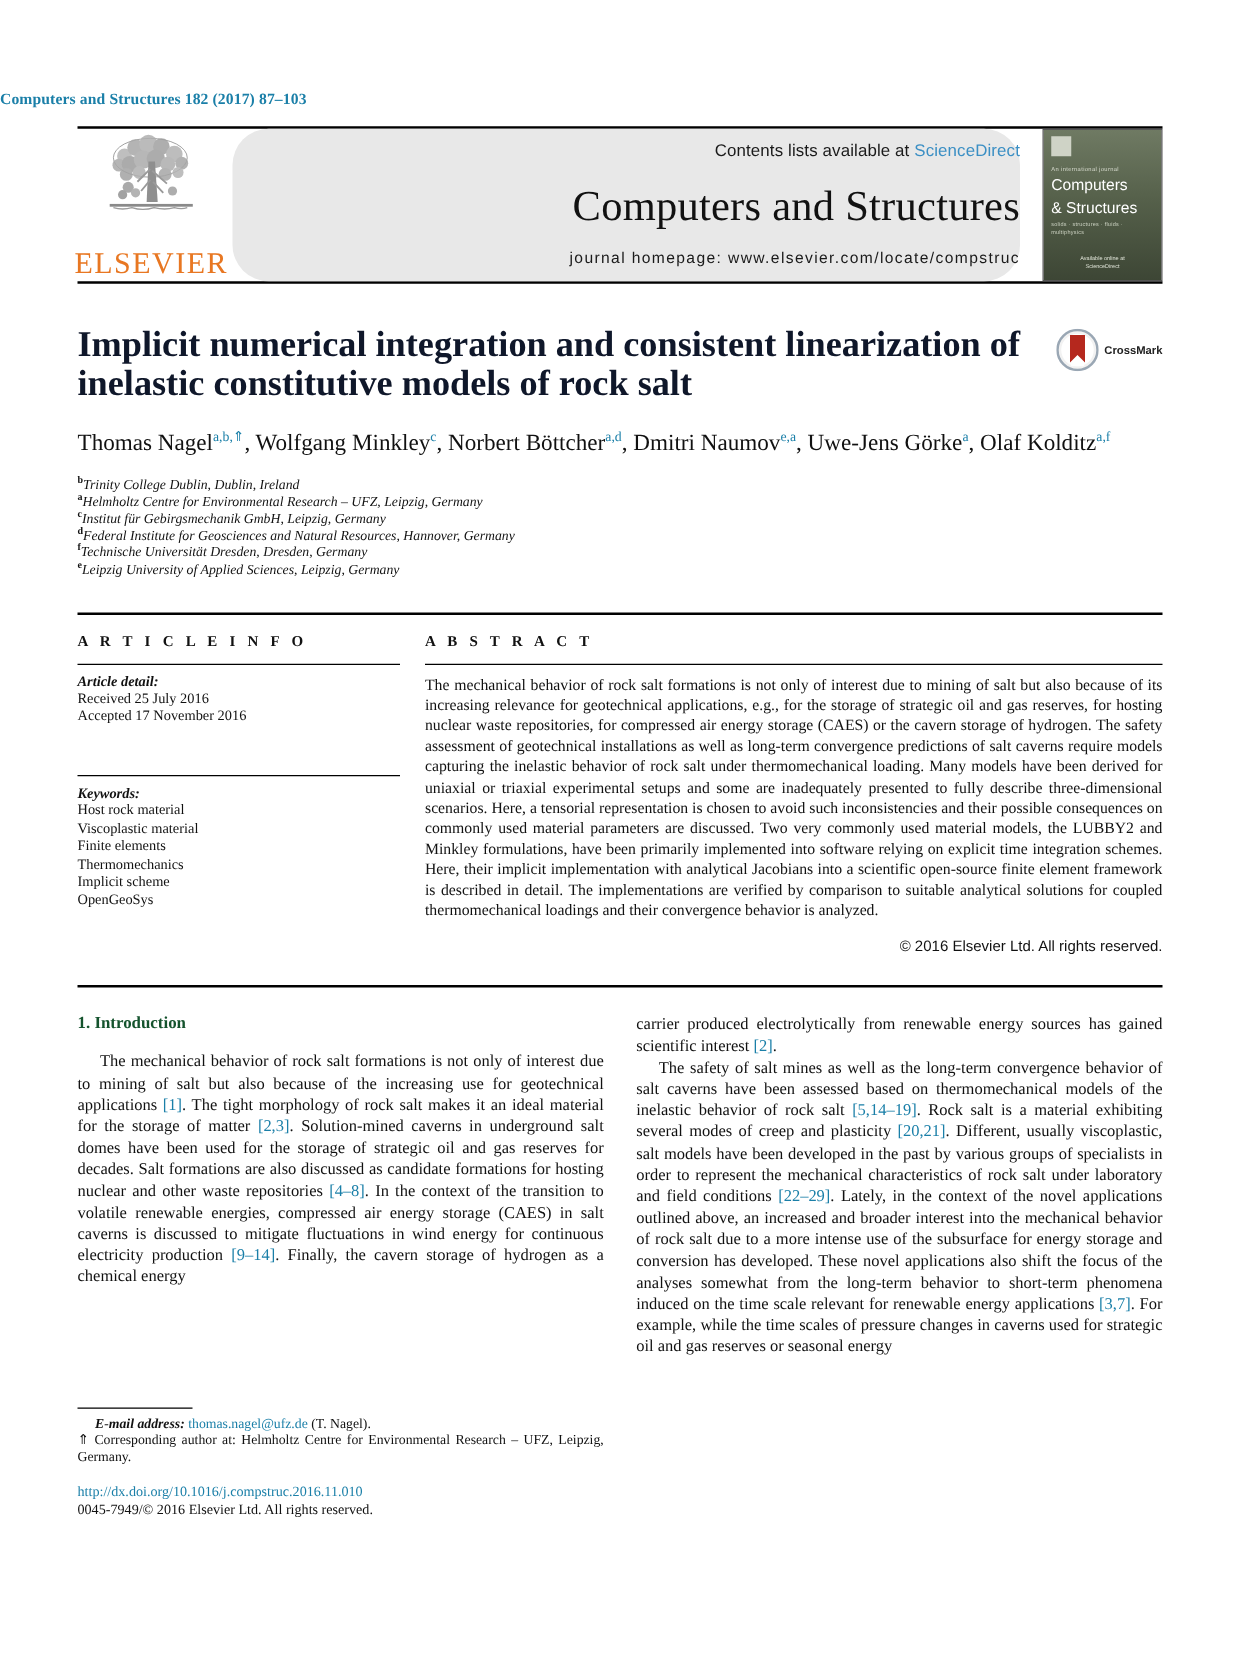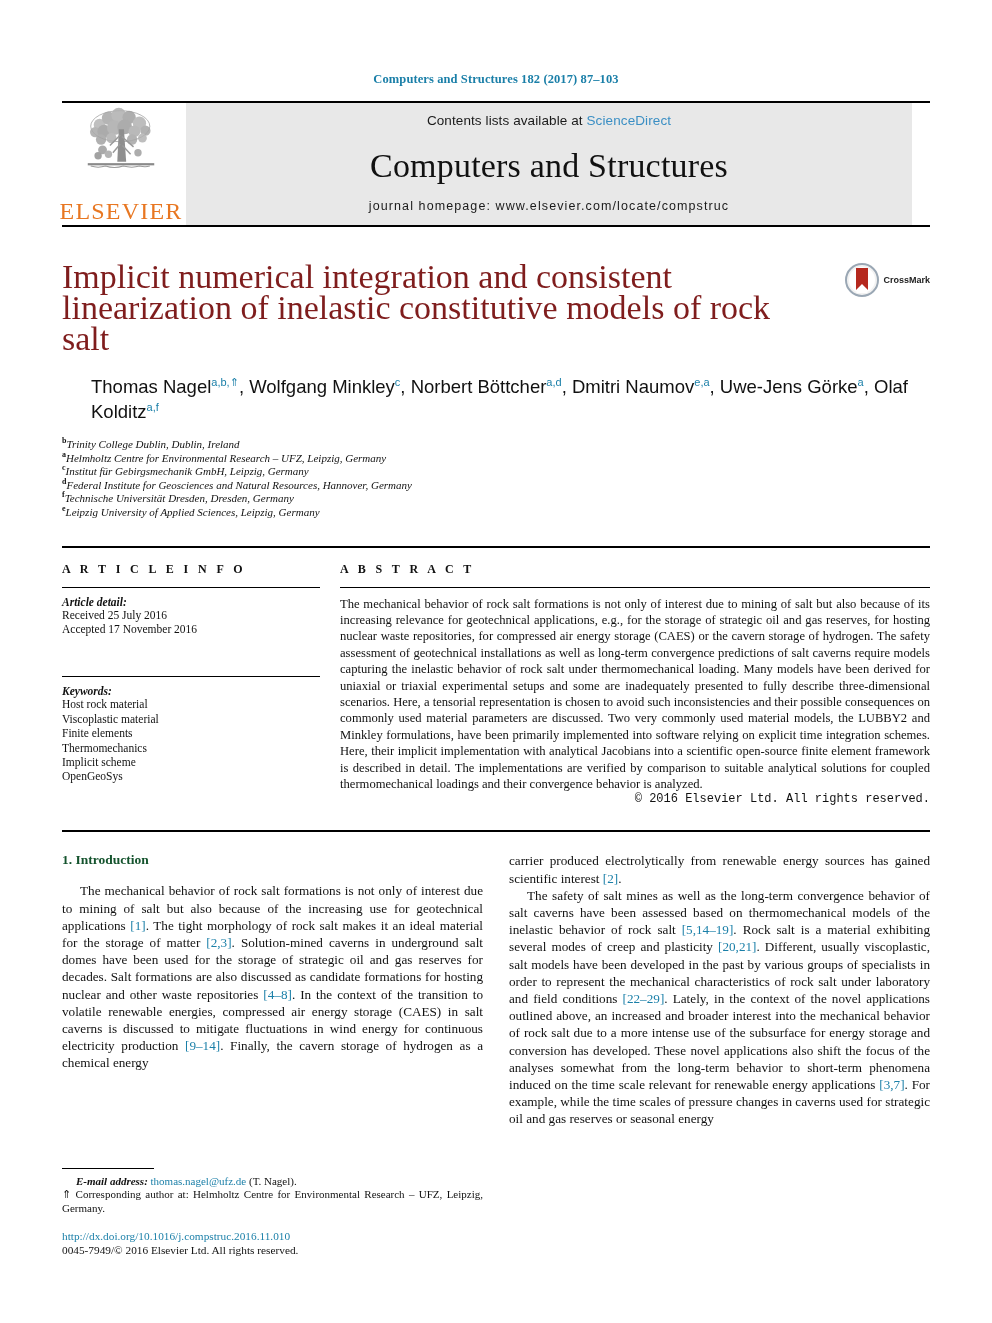--- a/index.html
+++ b/index.html
@@ -18,21 +18,20 @@
 
   .page {
     width: 992px;
     height: 1323px;
     position: relative;
     box-sizing: border-box;
   }
 
   
   .running-head {
-    text-align: center;
     color: #1a7fa8;
     font-size: 12.5px;
     font-weight: bold;
     letter-spacing: .1px;
     padding-top: 72px;
   }
 
   
   .masthead {
     margin: 14px 62px 0 62px;
@@ -62,24 +61,25 @@
     padding-bottom: 2px;
   }
 
   .masthead-center {
     flex: 1 1 auto;
     background: #e8e8e8;
     margin-left: 6px;
     margin-right: 18px;
     display: flex;
     flex-direction: column;
-    align-items: center;
+    align-items: flex-end;
     justify-content: space-between;
     padding: 10px 0 12px 0;
     position: relative;
+    border-radius: 29px;
   }
   .contents-line {
     font-family: "Liberation Sans", sans-serif;
     font-size: 13.5px;
     color: #1a1a1a;
     letter-spacing: .1px;
   }
   .contents-line .sd {
     color: #3b8fc4;
   }
@@ -149,50 +149,49 @@
     border-top: 2.5px solid #000;
   }
 
   
   .title-block {
     margin: 34px 62px 0 62px;
     position: relative;
   }
   .article-title {
     font-family: "Liberation Serif", serif;
-    font-size: 34px;
+    font-size: 29px;
     line-height: 31px;
-    color: #7f1d1d;
+    color: #0f172a;
     max-width: 760px;
     margin: 0;
-    font-weight: normal;
+    font-weight: bold;
   }
   .crossmark {
     position: absolute;
     right: 0;
     top: 2px;
     display: flex;
     align-items: center;
     gap: 4px;
   }
   .crossmark-label {
     font-family: "Liberation Sans", sans-serif;
     font-size: 9px;
     font-weight: bold;
     color: #222;
   }
 
   .authors {
     margin-top: 20px;
-    font-family: Liberation Sans, sans-serif;
+    font-family: Liberation Serif, serif;
     font-size: 18.5px;
     line-height: 25px;
     color: #111;
     max-width: 830px;
-    margin-left: 29px;
   }
   .authors sup {
     color: #1a7fa8;
     font-size: 11px;
     vertical-align: super;
     line-height: 0;
   }
   .authors sup.star { color: #1a7fa8; }
 
   .affils {
@@ -257,23 +256,24 @@
 
   .abstract-body {
     font-family: "Liberation Serif", serif;
     font-size: 12.6px;
     line-height: 16.4px;
     text-align: justify;
     color: #111;
     margin-top: 2px;
   }
   .copyright {
-    font-family: Liberation Mono, monospace;
+    font-family: Liberation Sans, sans-serif;
     font-size: 12px;
     text-align: right;
+    margin-top: 14px;
     color: #111;
   }
 
   
   .body-rule {
     margin: 24px 62px 0 62px;
     border-top: 2.5px solid #000;
   }
   .body-cols {
     margin: 20px 62px 0 62px;
@@ -386,20 +386,31 @@
     </div>
 
     <div class="masthead-center">
       <div class="contents-line">
         <span>Contents lists available at </span><span class="sd">ScienceDirect</span>
       </div>
       <div class="journal-name">Computers and Structures</div>
       <div class="homepage-line">journal homepage: www.elsevier.com/locate/compstruc</div>
     </div>
 
+    <div class="cover-thumb">
+      <div class="cover-badge"></div>
+      <div class="cover-tiny">An international journal</div>
+      <div class="cover-title">Computers</div>
+      <div class="cover-title">&amp; Structures</div>
+      <div class="cover-sub">solids · structures · fluids · multiphysics</div>
+      <div class="cover-foot">
+        <div>Available online at</div>
+        <div>ScienceDirect</div>
+      </div>
+    </div>
   </div>
 
   <div class="masthead-rule"></div>
 
   <div class="title-block">
     <h1 class="article-title">Implicit numerical integration and consistent linearization of inelastic constitutive models of rock salt</h1>
 
     <div class="crossmark">
       <svg width="34" height="34" viewBox="0 0 34 34">
         <circle cx="17" cy="17" r="16" fill="#f2f2f2" stroke="#9aa7b4" stroke-width="2"></circle>

